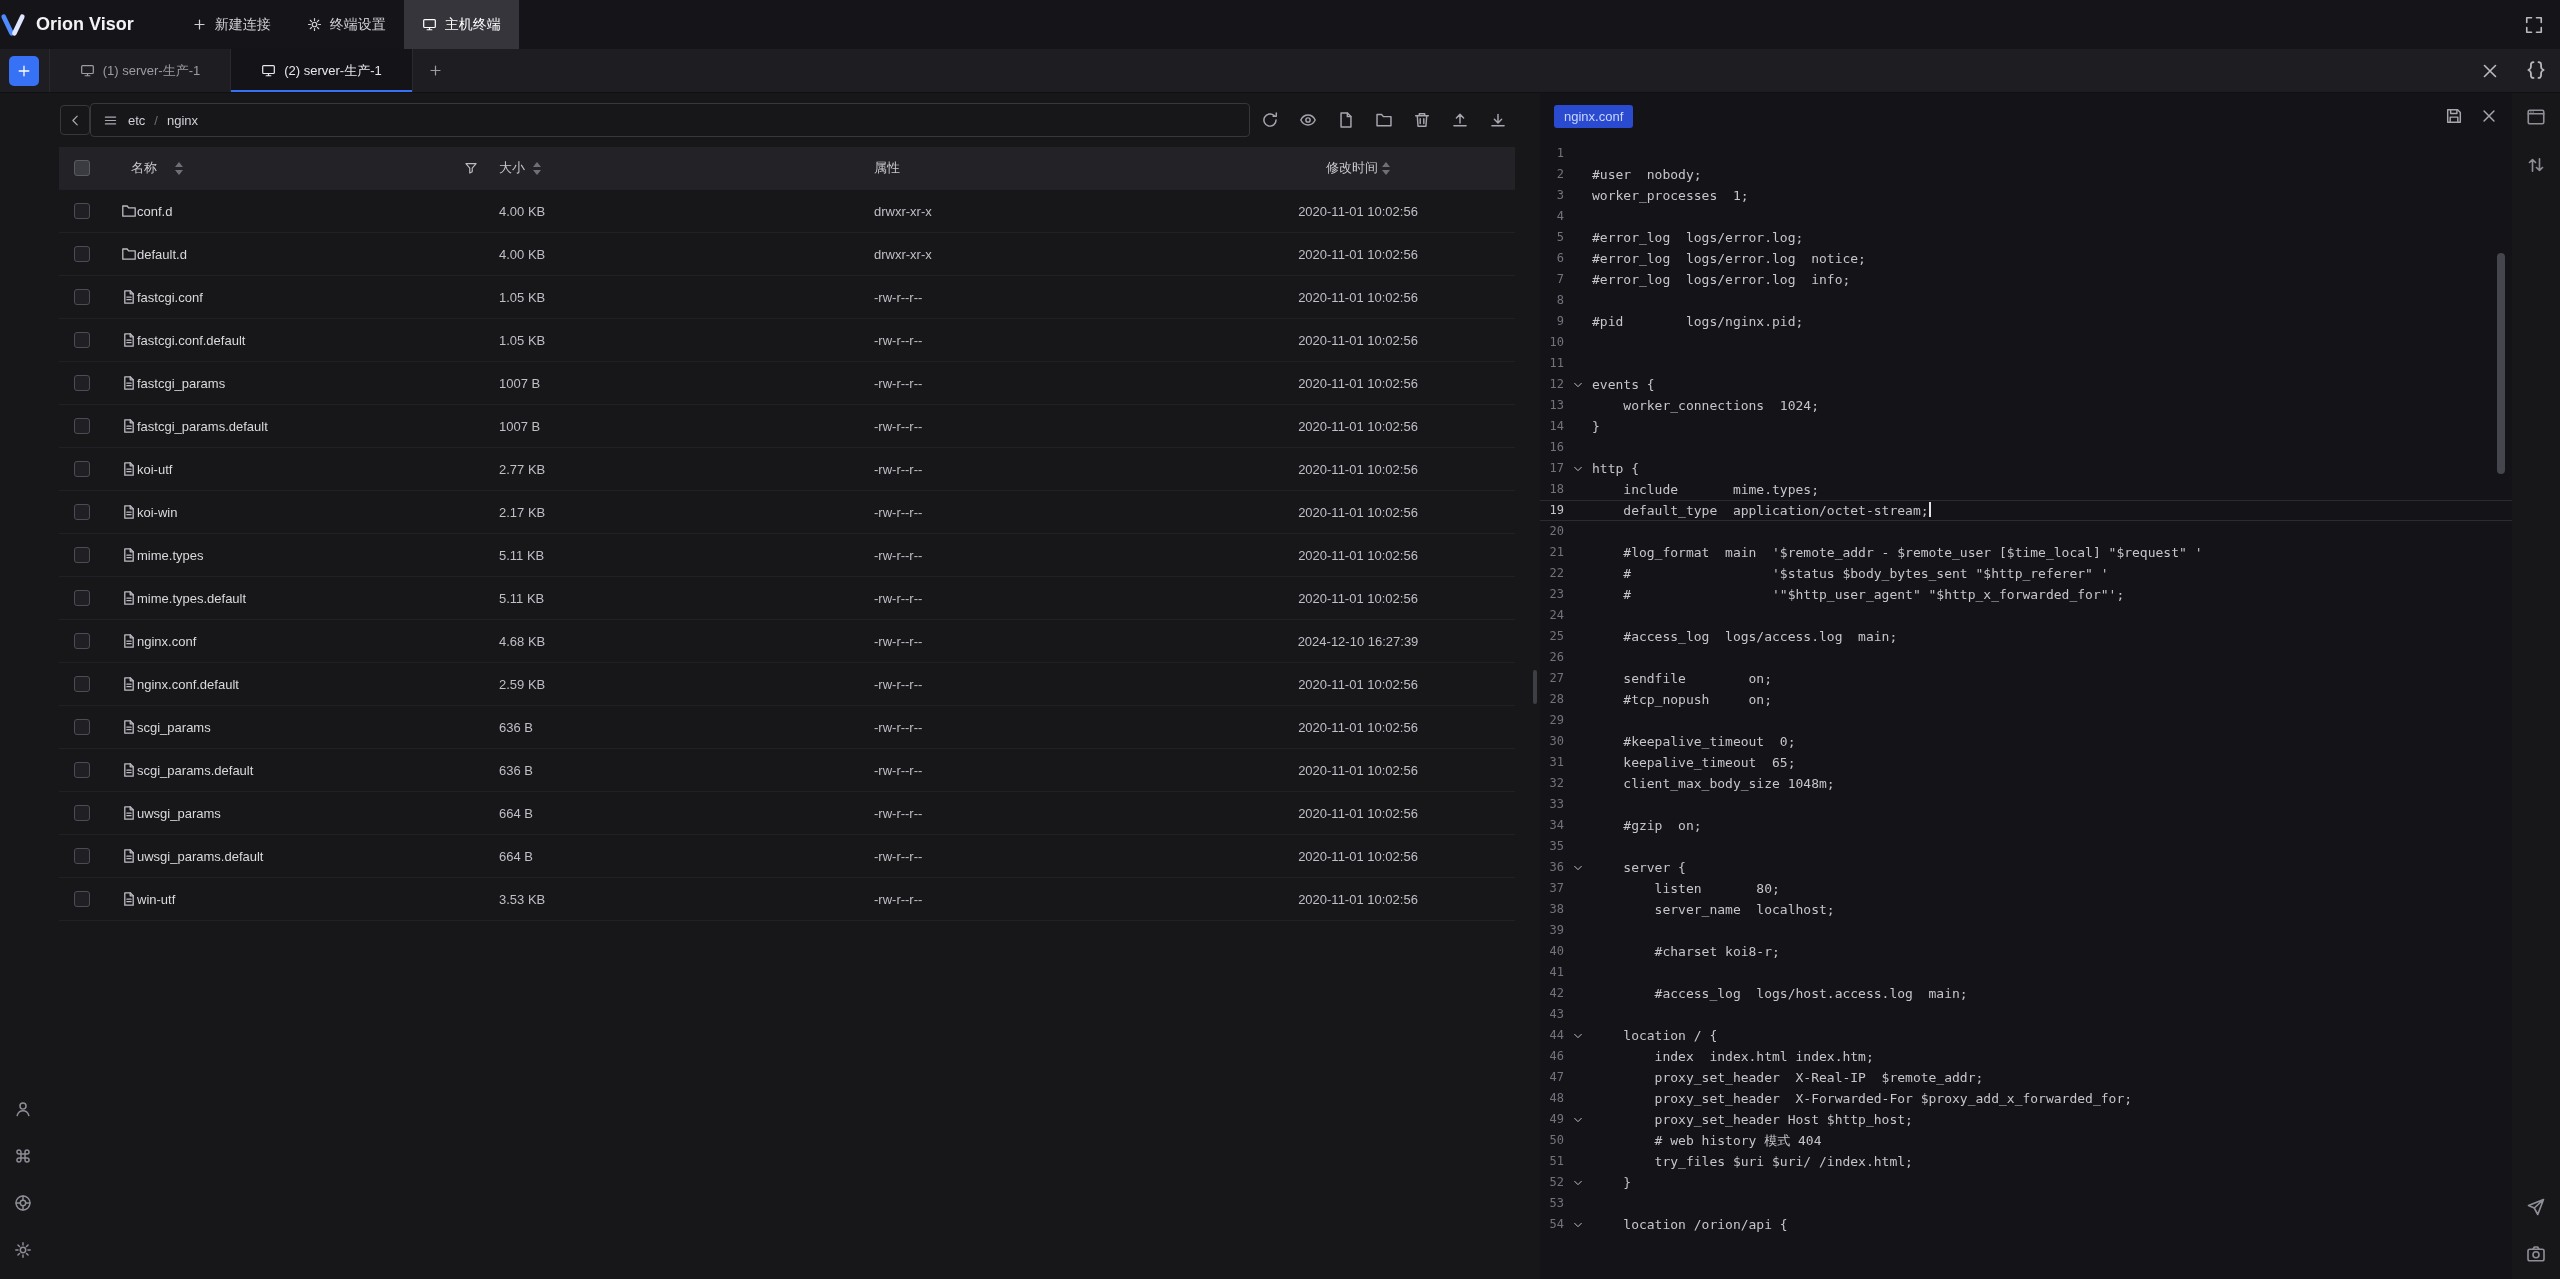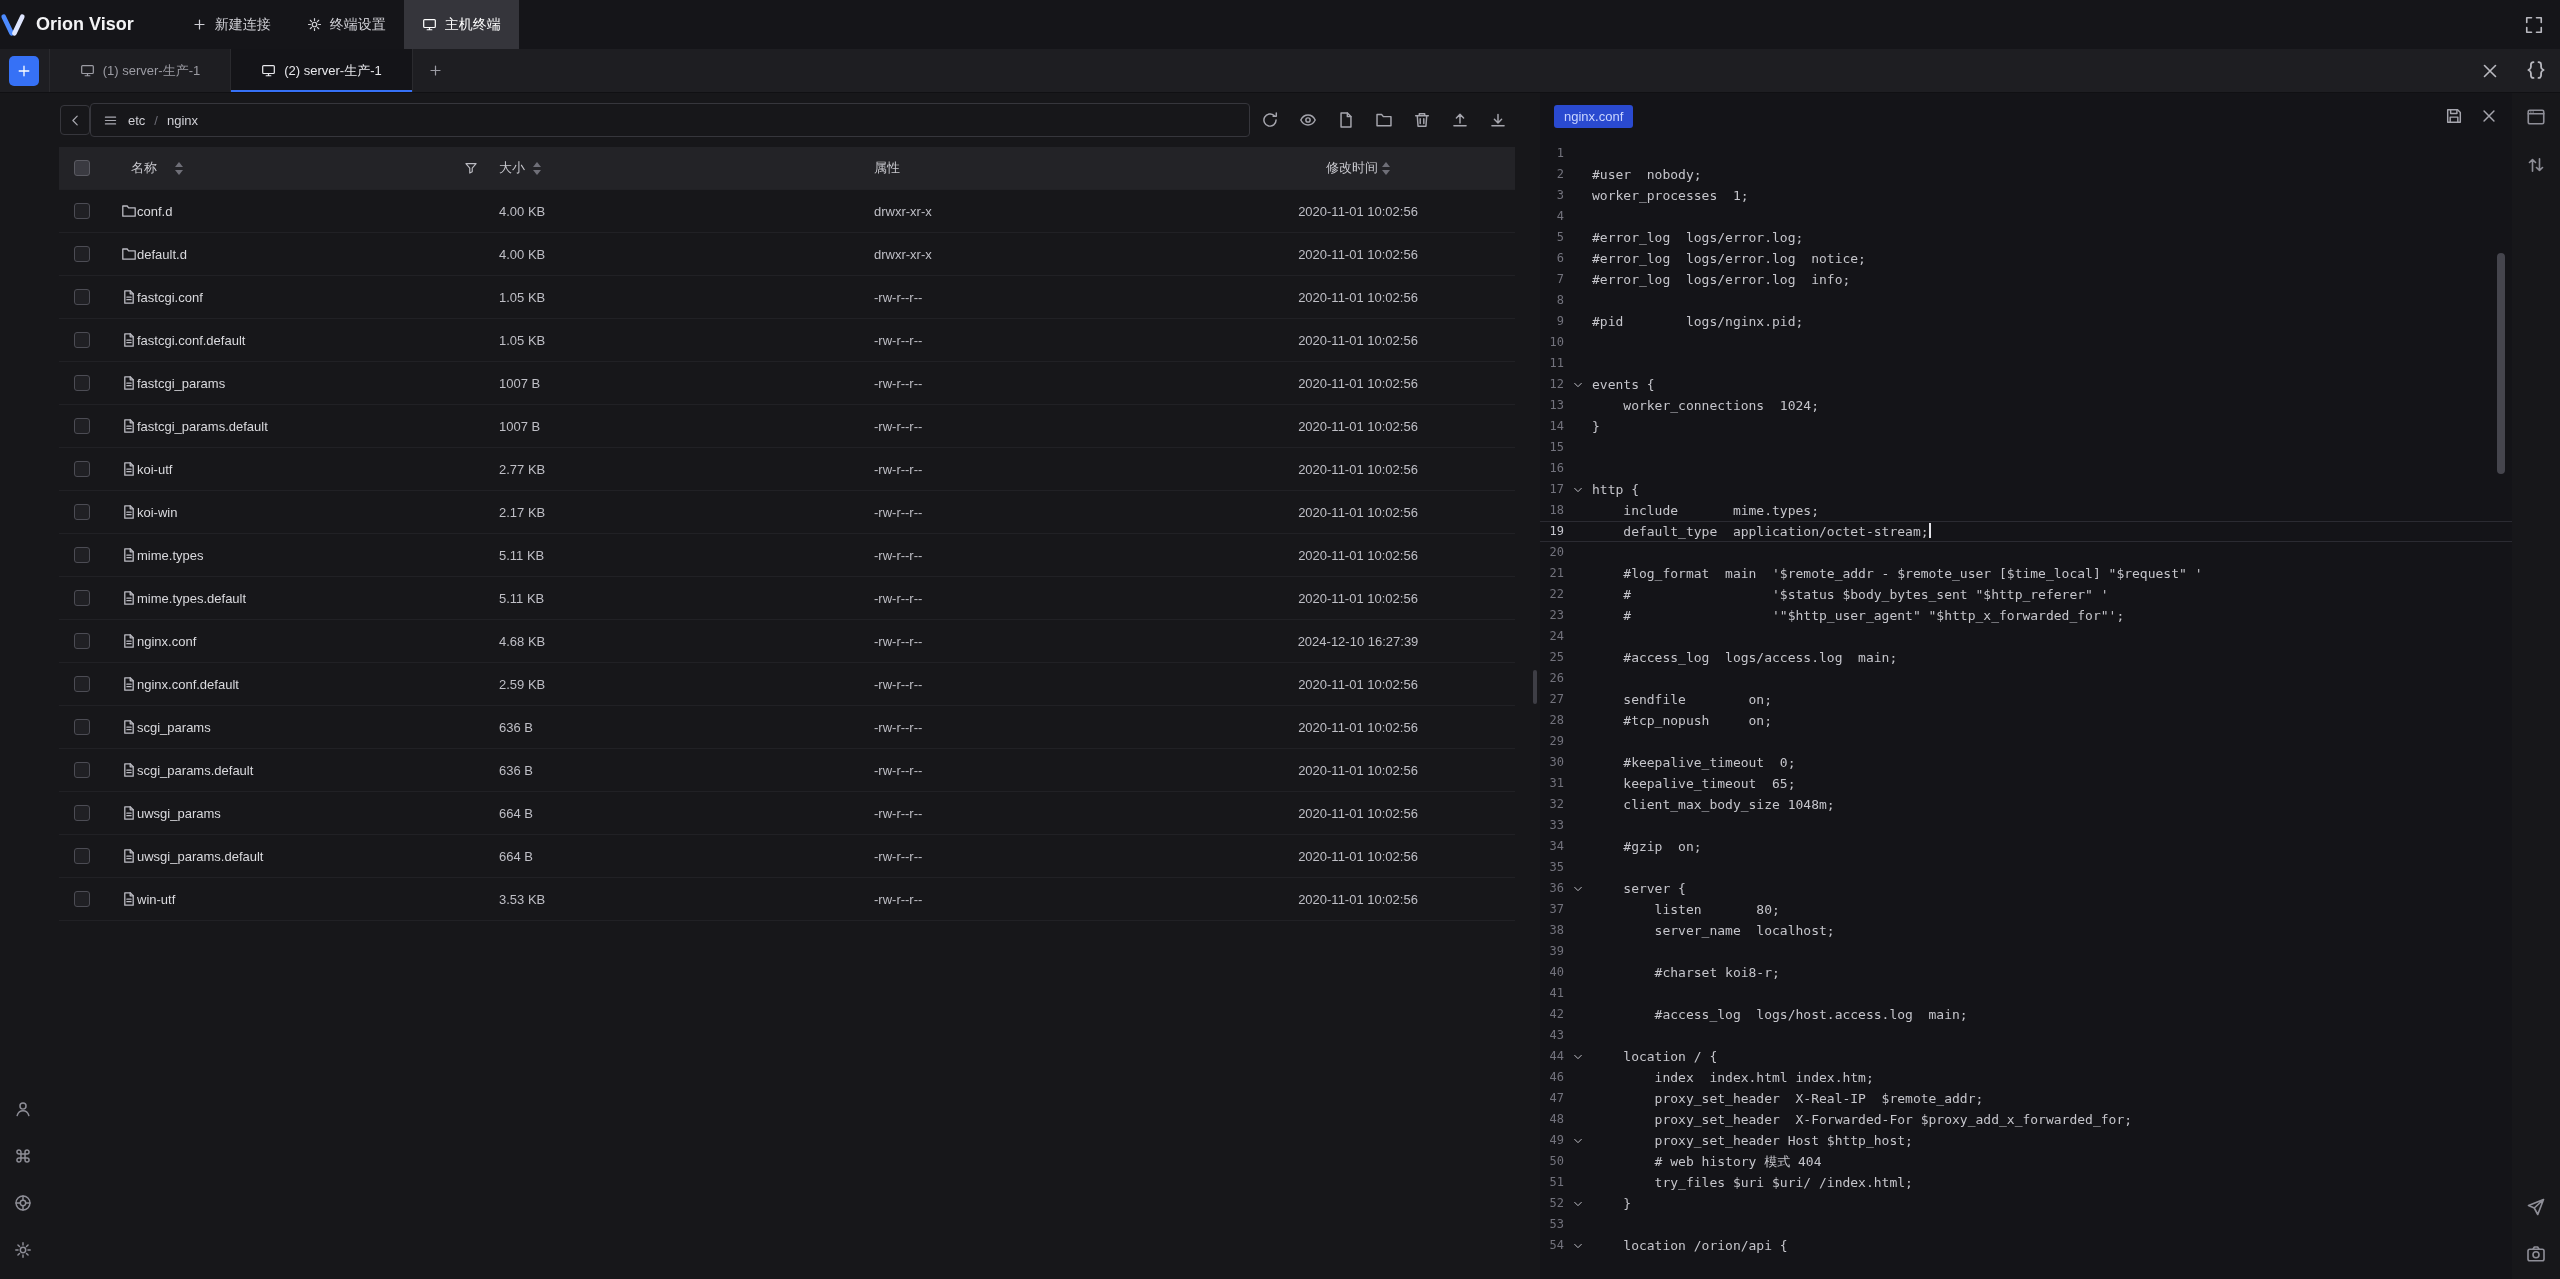--- a/index.html
+++ b/index.html
@@ -749,25 +749,20 @@
             <span class="ln" data-interactable="false">13</span>
             <span class="fold" data-interactable="false"></span>
             <span class="ct" data-interactable="false">    worker_connections  1024;</span>
           </div>
           <div class="cl" data-interactable="true">
             <span class="ln" data-interactable="false">14</span>
             <span class="fold" data-interactable="false"></span>
             <span class="ct" data-interactable="false">}</span>
           </div>
           <div class="cl" data-interactable="true">
-            <span class="ln" data-interactable="false">15</span>
-            <span class="fold" data-interactable="false"></span>
-            <span class="ct" data-interactable="false"></span>
-          </div>
-          <div class="cl" data-interactable="true">
             <span class="ln" data-interactable="false">16</span>
             <span class="fold" data-interactable="false"></span>
             <span class="ct" data-interactable="false"></span>
           </div>
           <div class="cl" data-interactable="true">
             <span class="ln" data-interactable="false">17</span>
             <span class="fold" data-interactable="true">
               <svg viewBox="0 0 16 16" fill="none" stroke="currentColor" stroke-width="1.3" stroke-linecap="round" stroke-linejoin="round">
                 <path d="M3.6 5.8L8 10.2l4.4-4.4"></path>
               </svg>

